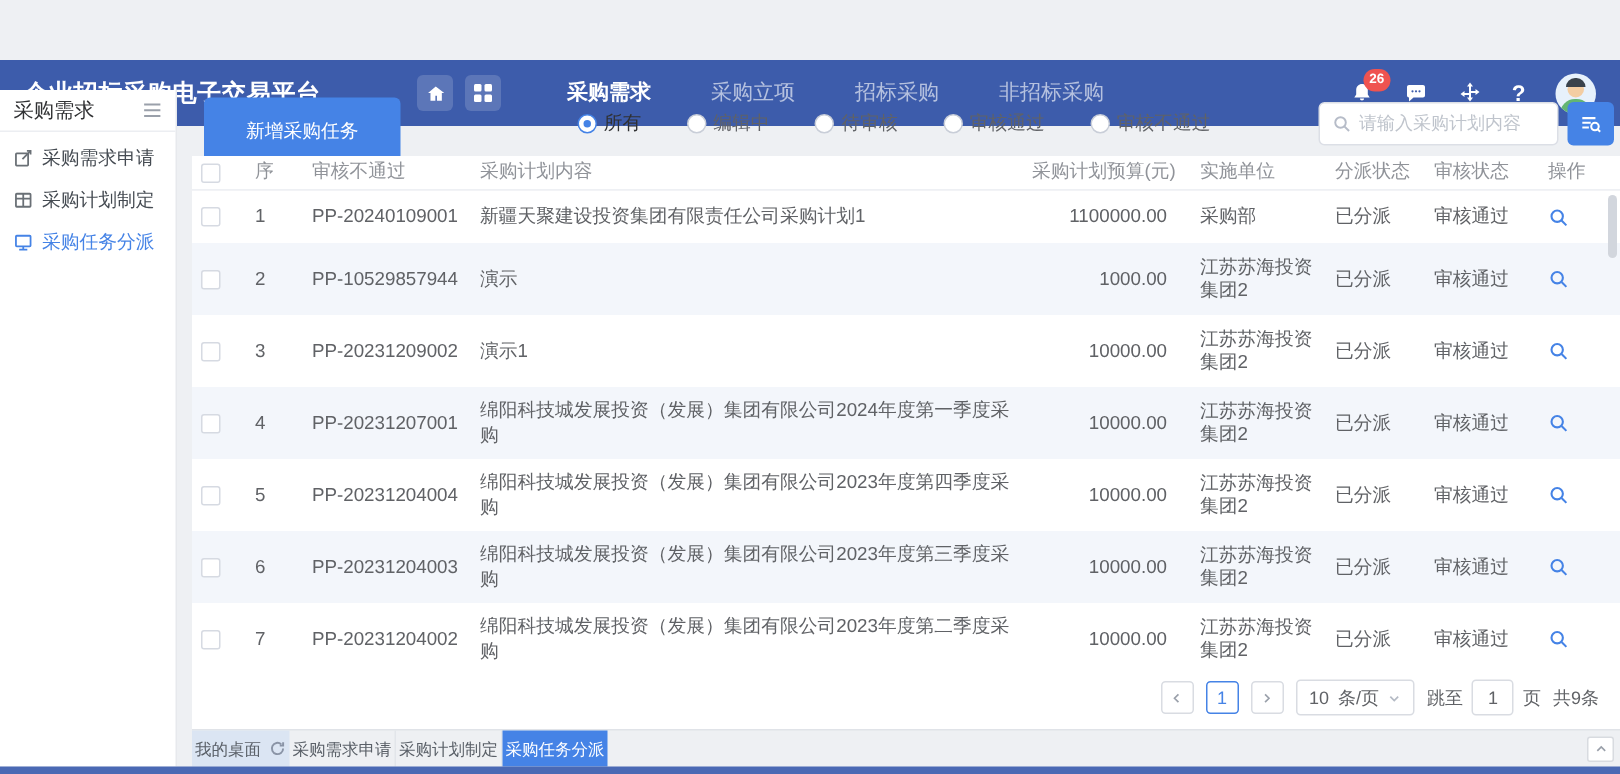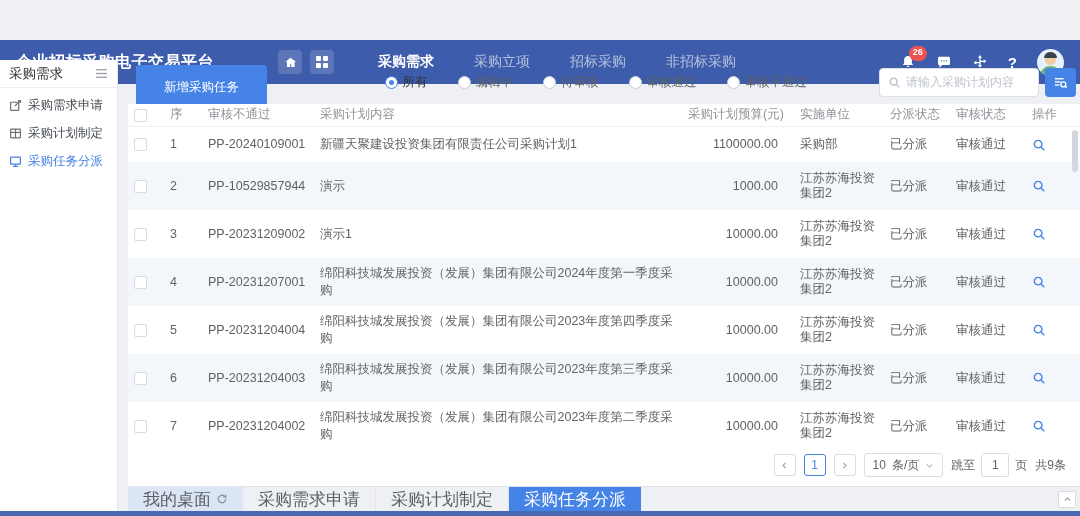--- a/index.html
+++ b/index.html
@@ -100,21 +100,21 @@
   .pg-btn.cur { border-color:var(--primary,#4583e6); color:var(--primary,#4583e6); font-size:12px; }
   .pg-select { height:24px; border:1px solid #d9dce2; border-radius:3px; background:#fff; display:flex;
     align-items:center; gap:6px; padding:0 8px; cursor:pointer; }
   .pg-jump-input { width:28px; height:24px; border:1px solid #d9dce2; border-radius:3px; text-align:center;
     font-size:12px; color:#606266; font-family:inherit; outline:none; }
   .pg-group { display:flex; align-items:center; gap:6px; }
 
   
   .tabbar { position:absolute; left:128px; top:486px; width:952px; height:25px; background:#eef0f3;
     border-top:1px solid #e0e3e8; display:flex; align-items:stretch; }
-  .ftab { display:flex; align-items:center; gap:5px; padding:0 15px; font-size:17px; color:#5a6068;
+  .ftab { display:flex; align-items:center; gap:5px; padding:0 2px; font-size:11px; color:#5a6068;
     cursor:pointer; white-space:nowrap;justify-content:center; }
   .ftab.first { background:#dbe5f3; }
   .ftab.mid { border-right:1px solid #e2e5ea; }
   .ftab.active { background:var(--primary,#4583e6); color:#fff; }
   .tab-collapse { position:absolute; right:4px; top:4px; width:18px; height:17px; background:#fff;
     border:1px solid #d8dbe0; border-radius:2px; display:flex; align-items:center; justify-content:center; cursor:pointer; }
 
   .bottom-strip { position:absolute; left:0; top:511px; width:1080px; height:5px; background:#4a69b4; }
 </style>
 </head>

